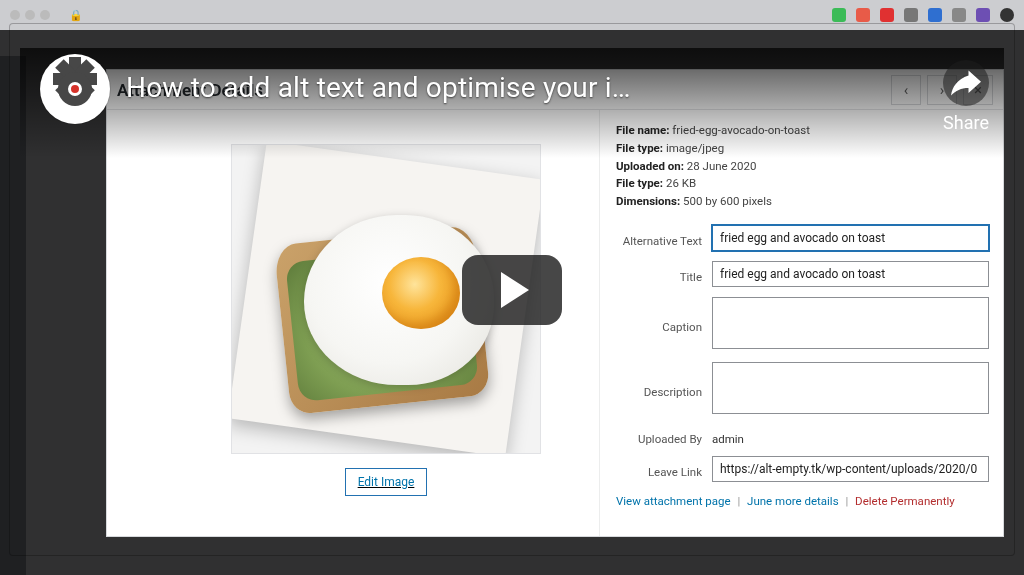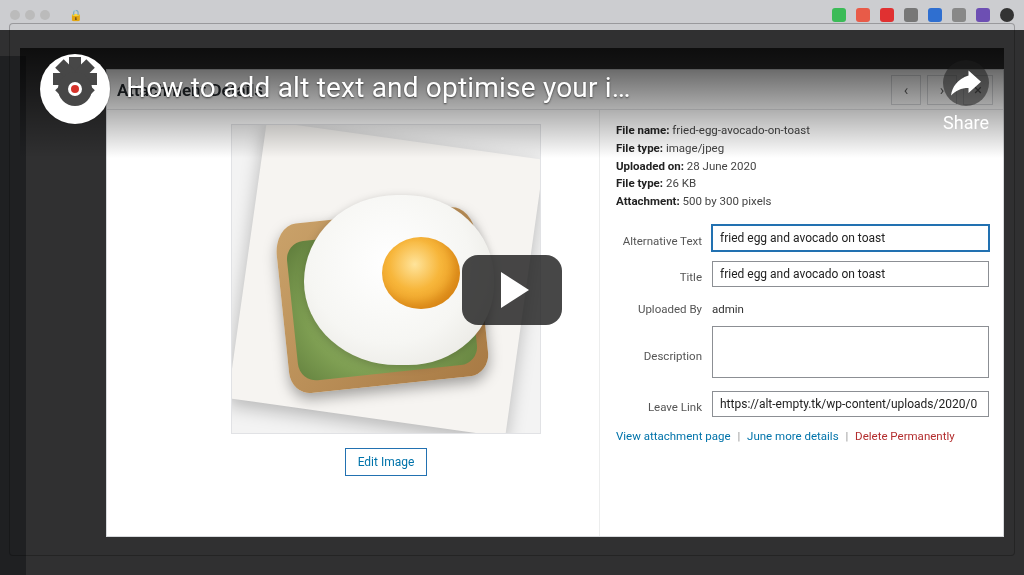--- a/index.html
+++ b/index.html
@@ -27,21 +27,21 @@
   .video-frame{position:absolute;left:10px;right:10px;top:24px;bottom:20px;border-radius:3px;overflow:hidden;box-shadow:0 0 0 1px rgba(0,0,0,.25);}
   
   .modal{position:absolute;left:96px;top:45px;right:10px;bottom:18px;background:#fff;border:1px solid #d7d9dc;overflow:hidden;}
 
   .modal-header{height:40px;border-bottom:1px solid #e3e4e6;display:flex;align-items:center;justify-content:space-between;padding:0 10px;}
   .modal-title{font-size:17px;font-weight:600;color:#23282d;}
   .modal-nav{display:flex;gap:6px;}
   .modal-nav button{width:30px;height:30px;border:1px solid #d7d9dc;background:#fff;color:#666;font-size:15px;display:flex;align-items:center;justify-content:center;cursor:pointer;}
 
   .modal-body{position:absolute;top:40px;bottom:0;left:0;right:0;display:flex;}
-  .img-area{flex:1;display:flex;flex-direction:column;align-items:center;justify-content:flex-start;padding:14px 14px 20px 80px;}
+  .img-area{flex:1;display:flex;flex-direction:column;align-items:center;justify-content:center;padding:14px 14px 20px 80px;text-decoration:underline;}
   .preview{width:310px;height:310px;background:#f3f3f3;border:1px solid #e1e2e5;position:relative;overflow:hidden;}
   
   .plate{position:absolute;inset:14px;background:#f6f4f1;border-radius:4px;transform:rotate(8deg);box-shadow:0 6px 18px rgba(0,0,0,.25);}
   .toast{position:absolute;left:50px;top:90px;width:200px;height:170px;background:linear-gradient(135deg,#caa26a,#a87a44);border-radius:22px 22px 20px 20px/30px 30px 22px 22px;transform:rotate(-6deg);box-shadow:0 6px 14px rgba(0,0,0,.35);}
   .avocado{position:absolute;left:60px;top:108px;width:180px;height:140px;background:radial-gradient(ellipse at 50% 55%,#9bb96e 0%,#7e9e52 60%,#5d7a3a 100%);border-radius:18px;transform:rotate(-6deg);}
   .eggwhite{position:absolute;left:72px;top:70px;width:190px;height:170px;background:radial-gradient(circle at 45% 40%,#ffffff 0%,#f6f6f3 55%,#e9e8e3 85%);border-radius:50% 48% 46% 50%/52% 50% 48% 50%;filter:drop-shadow(0 2px 4px rgba(0,0,0,.2));}
   .yolk{position:absolute;left:150px;top:112px;width:78px;height:72px;background:radial-gradient(circle at 42% 38%,#ffe49b 0%,#f7b63b 40%,#e79416 90%);border-radius:50%;box-shadow:inset -6px -6px 10px rgba(180,90,0,.35);}
   .edit-img-btn{margin-top:14px;border:1px solid #2271b1;background:#fff;color:#0073aa;font-size:12px;padding:6px 12px;cursor:pointer;}
 
   
@@ -138,46 +138,50 @@
           </div>
           <button class="edit-img-btn">Edit Image</button>
         </div>
 
         <div class="side">
           <div class="meta-block">
             <p><b>File name:</b> <span>fried-egg-avocado-on-toast</span></p>
             <p><b>File type:</b> <span>image/jpeg</span></p>
             <p><b>Uploaded on:</b> <span>28 June 2020</span></p>
             <p><b>File type:</b> <span>26 KB</span></p>
-            <p><b>Attachment:</b> <span>500 by 300 pixels</span></p>
+            <p><b>Dimensions:</b> <span>500 by 600 pixels</span></p>
           </div>
 
           <div class="form">
 
             <div class="row">
               <div class="lbl">Alternative Text</div>
               <div class="ctl">
                 <input type="text" class="focus" value="fried egg and avocado on toast" style="">
               </div>
             </div>
 
             <div class="row">
               <div class="lbl">Title</div>
               <div class="ctl"><input type="text" value="fried egg and avocado on toast" style=""></div>
             </div>
 
+            <div class="row">
+              <div class="lbl">Caption</div>
+              <div class="ctl"><textarea style=""></textarea></div>
+            </div>
+
+            <div class="row">
+              <div class="lbl">Description</div>
+              <div class="ctl"><textarea style=""></textarea></div>
+            </div>
 
             <div class="row">
               <div class="lbl">Uploaded By</div>
               <div class="ctl static-val">admin</div>
-            </div>
-
-            <div class="row">
-              <div class="lbl">Description</div>
-              <div class="ctl"><textarea style=""></textarea></div>
             </div>
 
             <div class="row">
               <div class="lbl">Leave Link</div>
               <div class="ctl"><input type="text" value="https://alt-empty.tk/wp-content/uploads/2020/0" style=""></div>
             </div>
 
           </div>
 
           <div class="links">

